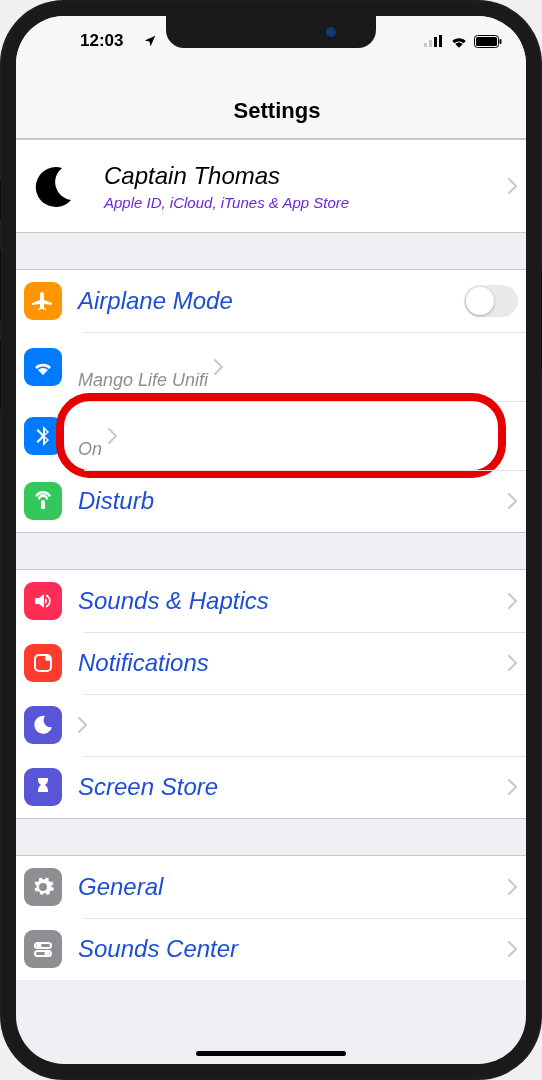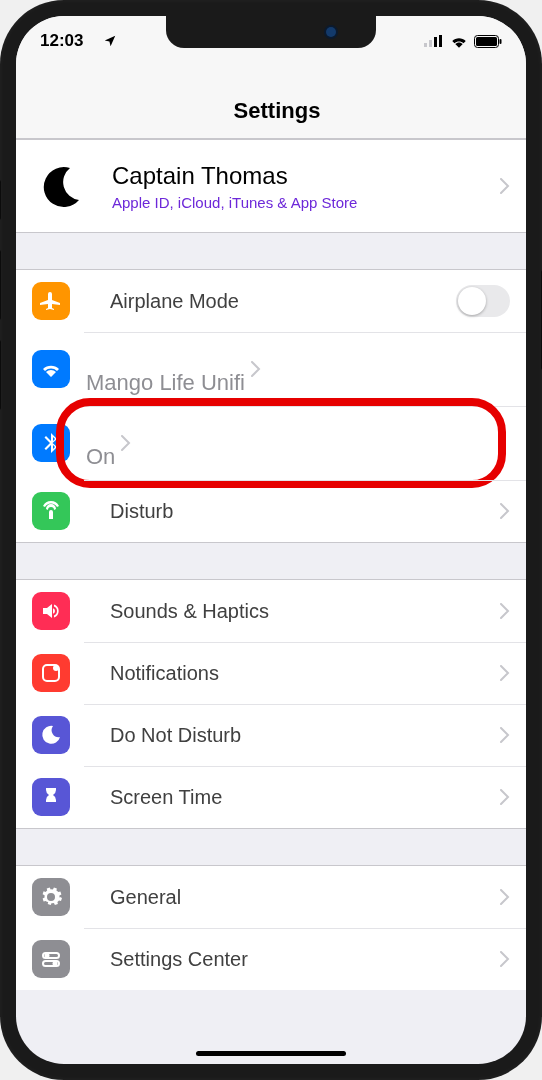--- a/index.html
+++ b/index.html
@@ -57,48 +57,48 @@
     .status-bar {
       height: 44px;
       display: flex;
       justify-content: space-between;
       align-items: center;
       padding: 6px 24px 0 24px;
       background: #f7f7f7;
       font-weight: 600;
       font-size: 17px;
     }
-    .status-left { display:flex; align-items:center; gap:20px; }
+    .status-left { display:flex; align-items:center; gap:20px;margin-left:40px; }
     .status-right { display:flex; align-items:center; gap:6px; }
     .status-right svg, .status-left svg { display:block; }
     .header {
       background: #f7f7f7;
       text-align: center;
       padding: 38px 0 14px 12px;
       border-bottom: 1px solid #c8c7cc;
     }
     .header-title { font-size: 22px; font-weight: 700; }
     .group { background:#fff; border-top:1px solid #c8c7cc; border-bottom:1px solid #c8c7cc; }
     .spacer { height: 36px; }
     .row {
       display:flex; align-items:center;
-      min-height:62px; padding: 10px 16px; position:relative;
+      min-height:62px; padding: 10px 8px; position:relative;font-style:italic;
     }
     .row + .row::before {
       content:""; position:absolute; top:0; left:68px; right:0; height:1px; background:#e3e3e7;
     }
     .row.profile { min-height: 92px; }
     .row.profile + .row::before, .group .row:first-child::before { display:none; }
     .icon-wrap {
       width:38px; height:38px; border-radius:9px; display:flex; align-items:center; justify-content:center;
       flex-shrink:0; margin-right:16px; color:#fff;
     }
     .icon-wrap svg { width:24px; height:24px; }
-    .label { font-size:20px; color:#404040; flex:1;margin-left:24px; }
-    .detail { font-size:22px; color:#8e8e93; margin-right:6px;margin-top:28px; }
+    .label { font-size:24px; color:#1d4ed8; flex:1; }
+    .detail { font-size:18px; color:#8e8e93; margin-right:6px;margin-top:28px; }
     .chevron { color:#c7c7cc; flex-shrink:0; }
     .profile-avatar {
       width:64px; height:64px; border-radius:50%; background:#fff; margin-right:16px;
       display:flex; align-items:center; justify-content:center; flex-shrink:0;
     }
     .profile-text .name { font-size:24px; font-weight:500; color:#000; margin-bottom:4px;}
     .profile-text .sub { font-size:15px; color:#6d28d9; }
     .toggle {
       width:54px; height:32px; background:#e9e9eb; border-radius:16px; position:relative; flex-shrink:0;
     }
@@ -259,33 +259,32 @@
             <path d="M1 1l7 7-7 7" stroke="#c7c7cc" stroke-width="2" fill="none" stroke-linecap="round"></path>
           </svg>
       </div>
 
       <div class="row">
         <div class="icon-wrap ic-indigo">
           <svg viewBox="0 0 24 24" fill="#fff">
               <path d="M14 3a9 9 0 1 0 7 11 7 7 0 0 1-7-11z"></path>
             </svg>
         </div>
-        <div class="label">Do Not Disturb</div>
         <svg class="chevron" width="10" height="16" viewBox="0 0 10 16">
             <path d="M1 1l7 7-7 7" stroke="#c7c7cc" stroke-width="2" fill="none" stroke-linecap="round"></path>
           </svg>
       </div>
 
       <div class="row">
         <div class="icon-wrap ic-indigo">
           <svg viewBox="0 0 24 24" fill="#fff">
               <path d="M7 3h10v2a6 6 0 0 1-3 5 6 6 0 0 1 3 5v2H7v-2a6 6 0 0 1 3-5 6 6 0 0 1-3-5V3z"></path>
             </svg>
         </div>
-        <div class="label">Screen Time</div>
+        <div class="label">Screen Store</div>
         <svg class="chevron" width="10" height="16" viewBox="0 0 10 16">
             <path d="M1 1l7 7-7 7" stroke="#c7c7cc" stroke-width="2" fill="none" stroke-linecap="round"></path>
           </svg>
       </div>
     </div>
 
     <div class="spacer"></div>
 
     <div class="group" style="border-bottom:none">
       <div class="row">
@@ -302,21 +301,21 @@
 
       <div class="row">
         <div class="icon-wrap ic-gray">
           <svg viewBox="0 0 24 24" fill="#fff">
               <rect x="4" y="6" width="16" height="5" rx="2.5" fill="none" stroke="#fff" stroke-width="2"></rect>
               <circle cx="8" cy="8.5" r="2.5"></circle>
               <rect x="4" y="14" width="16" height="5" rx="2.5" fill="none" stroke="#fff" stroke-width="2"></rect>
               <circle cx="16" cy="16.5" r="2.5"></circle>
             </svg>
         </div>
-        <div class="label">Settings Center</div>
+        <div class="label">Sounds Center</div>
         <svg class="chevron" width="10" height="16" viewBox="0 0 10 16">
             <path d="M1 1l7 7-7 7" stroke="#c7c7cc" stroke-width="2" fill="none" stroke-linecap="round"></path>
           </svg>
       </div>
     </div>
 
     <div class="home-indicator"></div>
   </div>
 </div>
 

